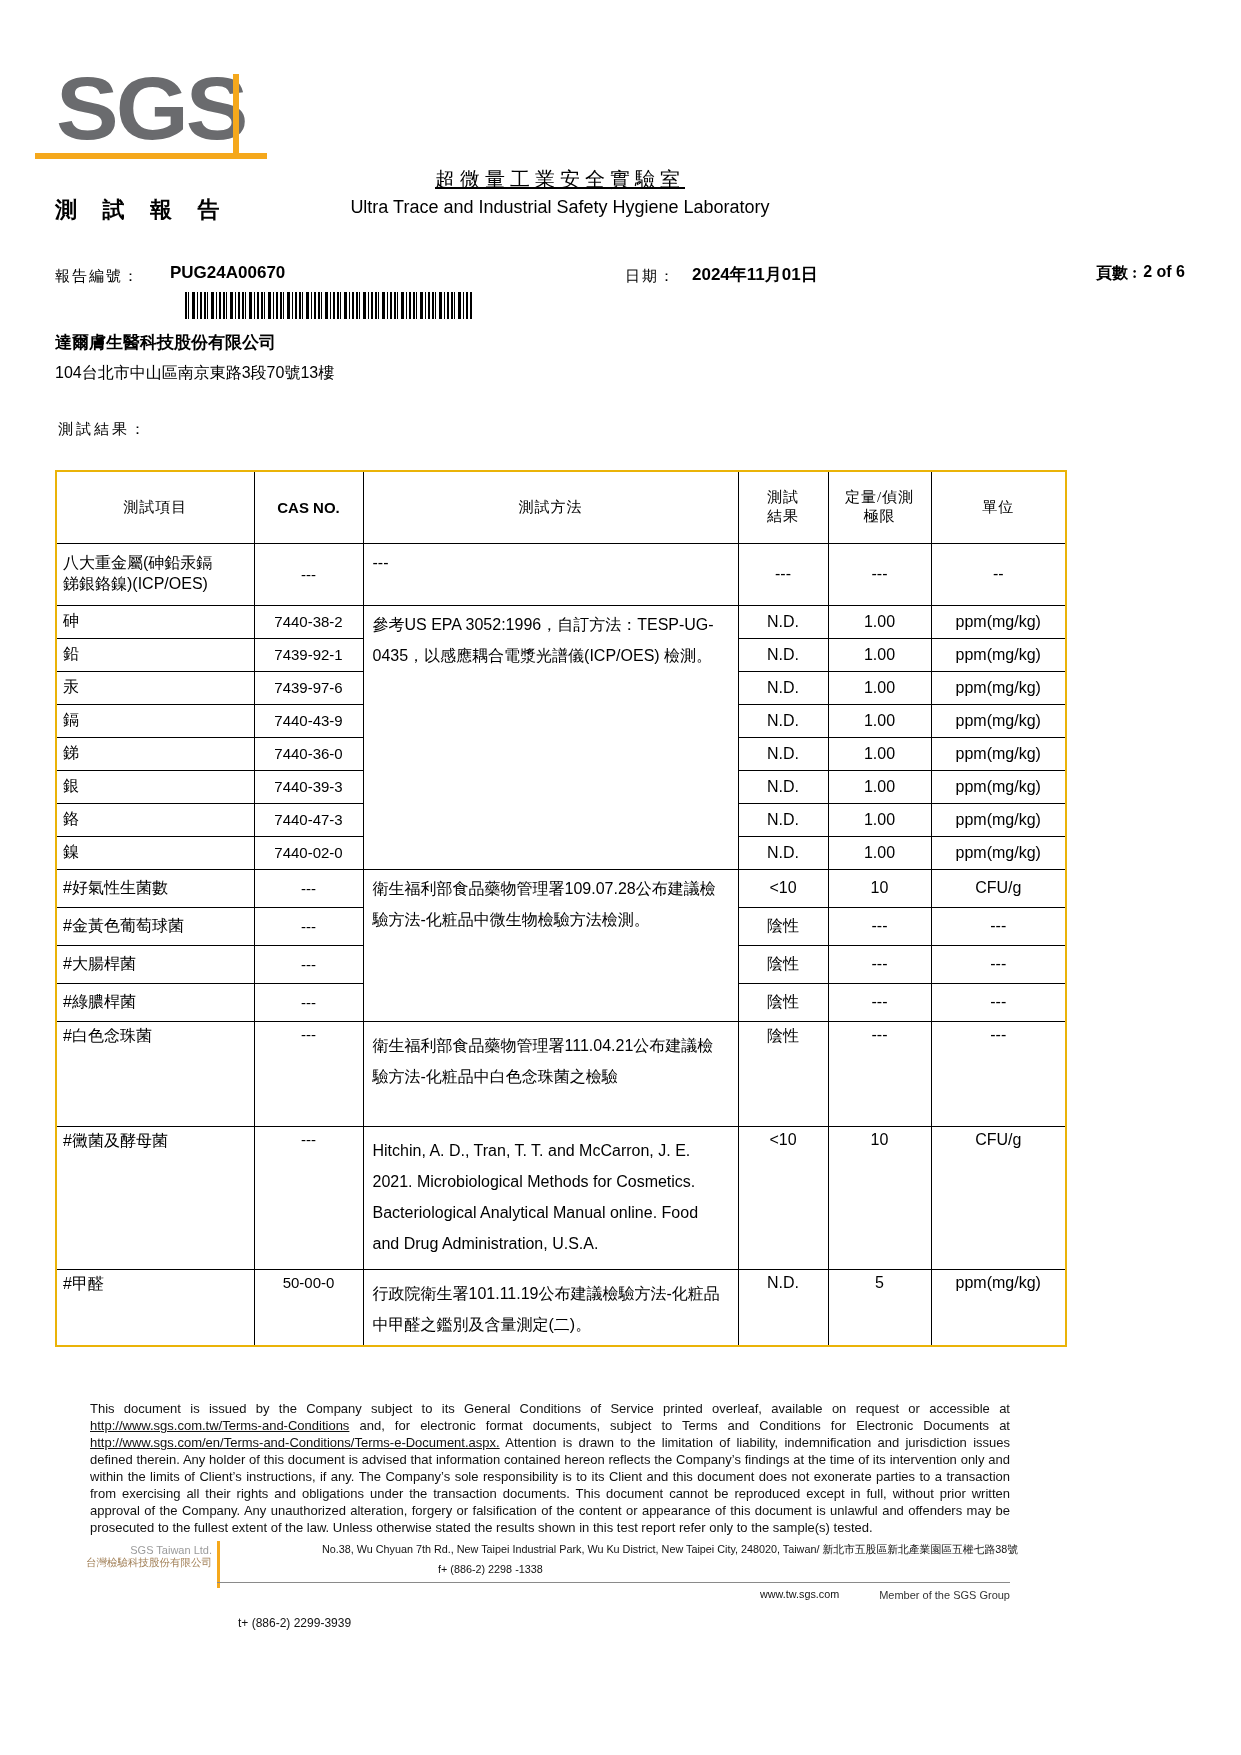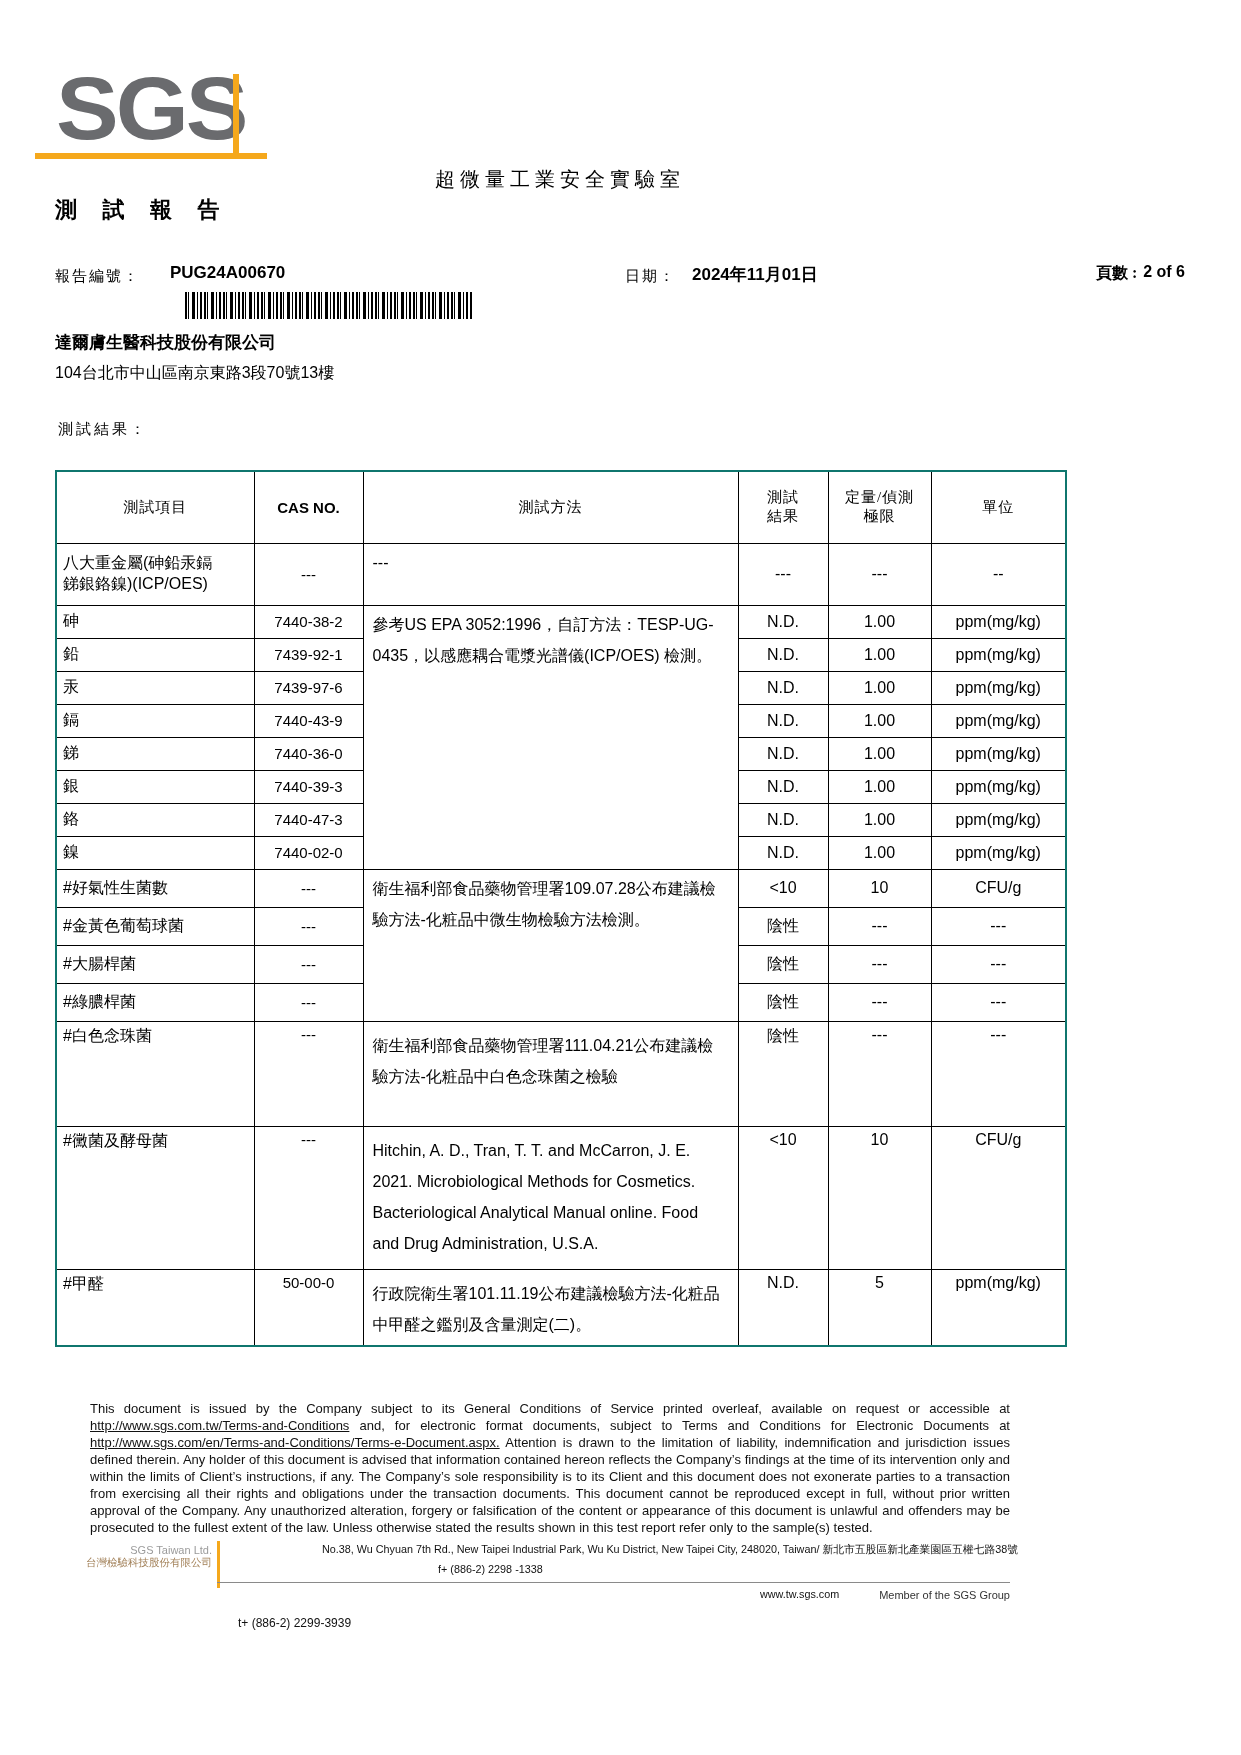--- a/index.html
+++ b/index.html
@@ -18,21 +18,21 @@
   .logo-text {
     position:absolute; left:56px; top:62px;
     font-family:"Liberation Sans", sans-serif;
     font-weight:700; font-size:94px; line-height:94px;
     letter-spacing:-3px; color:#6a6b6e; transform:scaleY(0.94);
   }
   .logo-hbar { position:absolute; left:35px; top:153px; width:232px; height:6px; background:#f5a81c; }
   .logo-vbar { position:absolute; left:233px; top:74px; width:6px; height:85px; background:#f5a81c; }
 
   .doc-title { left:55px; top:195px; font-size:22px; font-weight:700; letter-spacing:10px; }
-  .lab-zh { left:260px; top:166px; width:600px; text-align:center; font-size:20px; letter-spacing:5px; }
+  .lab-zh { left:260px; top:166px; width:600px; text-align:center; font-size:20px; letter-spacing:5px;text-decoration:underline; }
   .lab-en { left:260px; top:197px; width:600px; text-align:center; font-size:18px; }
 
   
   .rpt-label { left:55px; top:267px; font-size:15px; letter-spacing:2px; }
   .rpt-value { left:170px; top:263px; font-size:17px; font-weight:700; }
   .date-label { left:625px; top:267px; font-size:15px; letter-spacing:2px; }
   .date-value { left:692px; top:263px; font-size:17px; font-weight:700; }
   .page-info { right:56px; top:263px; font-size:16px; font-weight:700; display:flex; gap:6px; }
 
   .barcode {
@@ -44,21 +44,21 @@
       #000 12px,#000 13px,#fff 13px,#fff 15px,
       #000 15px,#000 17px,#fff 17px,#fff 19px);
   }
 
   .company-name { left:55px; top:331px; font-size:17px; font-weight:700; }
   .company-addr { left:55px; top:363px; font-size:16px; }
   .results-label { left:58px; top:420px; font-size:15px; letter-spacing:3px; }
 
   
   .tbl-wrap { left:55px; top:470px; }
-  table.report-table { border-collapse:collapse; table-layout:fixed; width:1010px; border:2px solid #0f766e; }
+  table.report-table { border-collapse:collapse; table-layout:fixed; width:1010px; border:2px solid #eab308; }
   .report-table th, .report-table td { border:1px solid #000; overflow:hidden; }
   .report-table th {
     font-family:"Liberation Serif", serif; font-weight:400;
     font-size:15px; text-align:center; vertical-align:middle; letter-spacing:1px;
   }
   .report-table th.th-cas { font-family:"Liberation Sans", sans-serif; font-weight:700; letter-spacing:0; }
   .report-table td { font-size:16px; vertical-align:middle; }
   tr.hdr { height:72px; }
   tr.r-group { height:62px; }
   tr.r-metal { height:33px; }
@@ -99,20 +99,21 @@
 <div class="page">
 
   <div>
     <div class="logo-text">SGS</div>
     <div class="logo-hbar"></div>
     <div class="logo-vbar"></div>
   </div>
 
   <div class="abs doc-title serif">測 試 報 告</div>
   <div class="abs lab-zh serif">超微量工業安全實驗室</div>
+  <div class="abs lab-en">Ultra Trace and Industrial Safety Hygiene Laboratory</div>
 
   <div class="abs rpt-label serif">報告編號：</div>
   <div class="abs rpt-value">PUG24A00670</div>
   <div class="abs date-label serif">日期：</div>
   <div class="abs date-value">2024年11月01日</div>
   <div class="abs page-info">
     <span class="serif">頁數 :</span>
     <span>2 of 6</span>
   </div>
 

